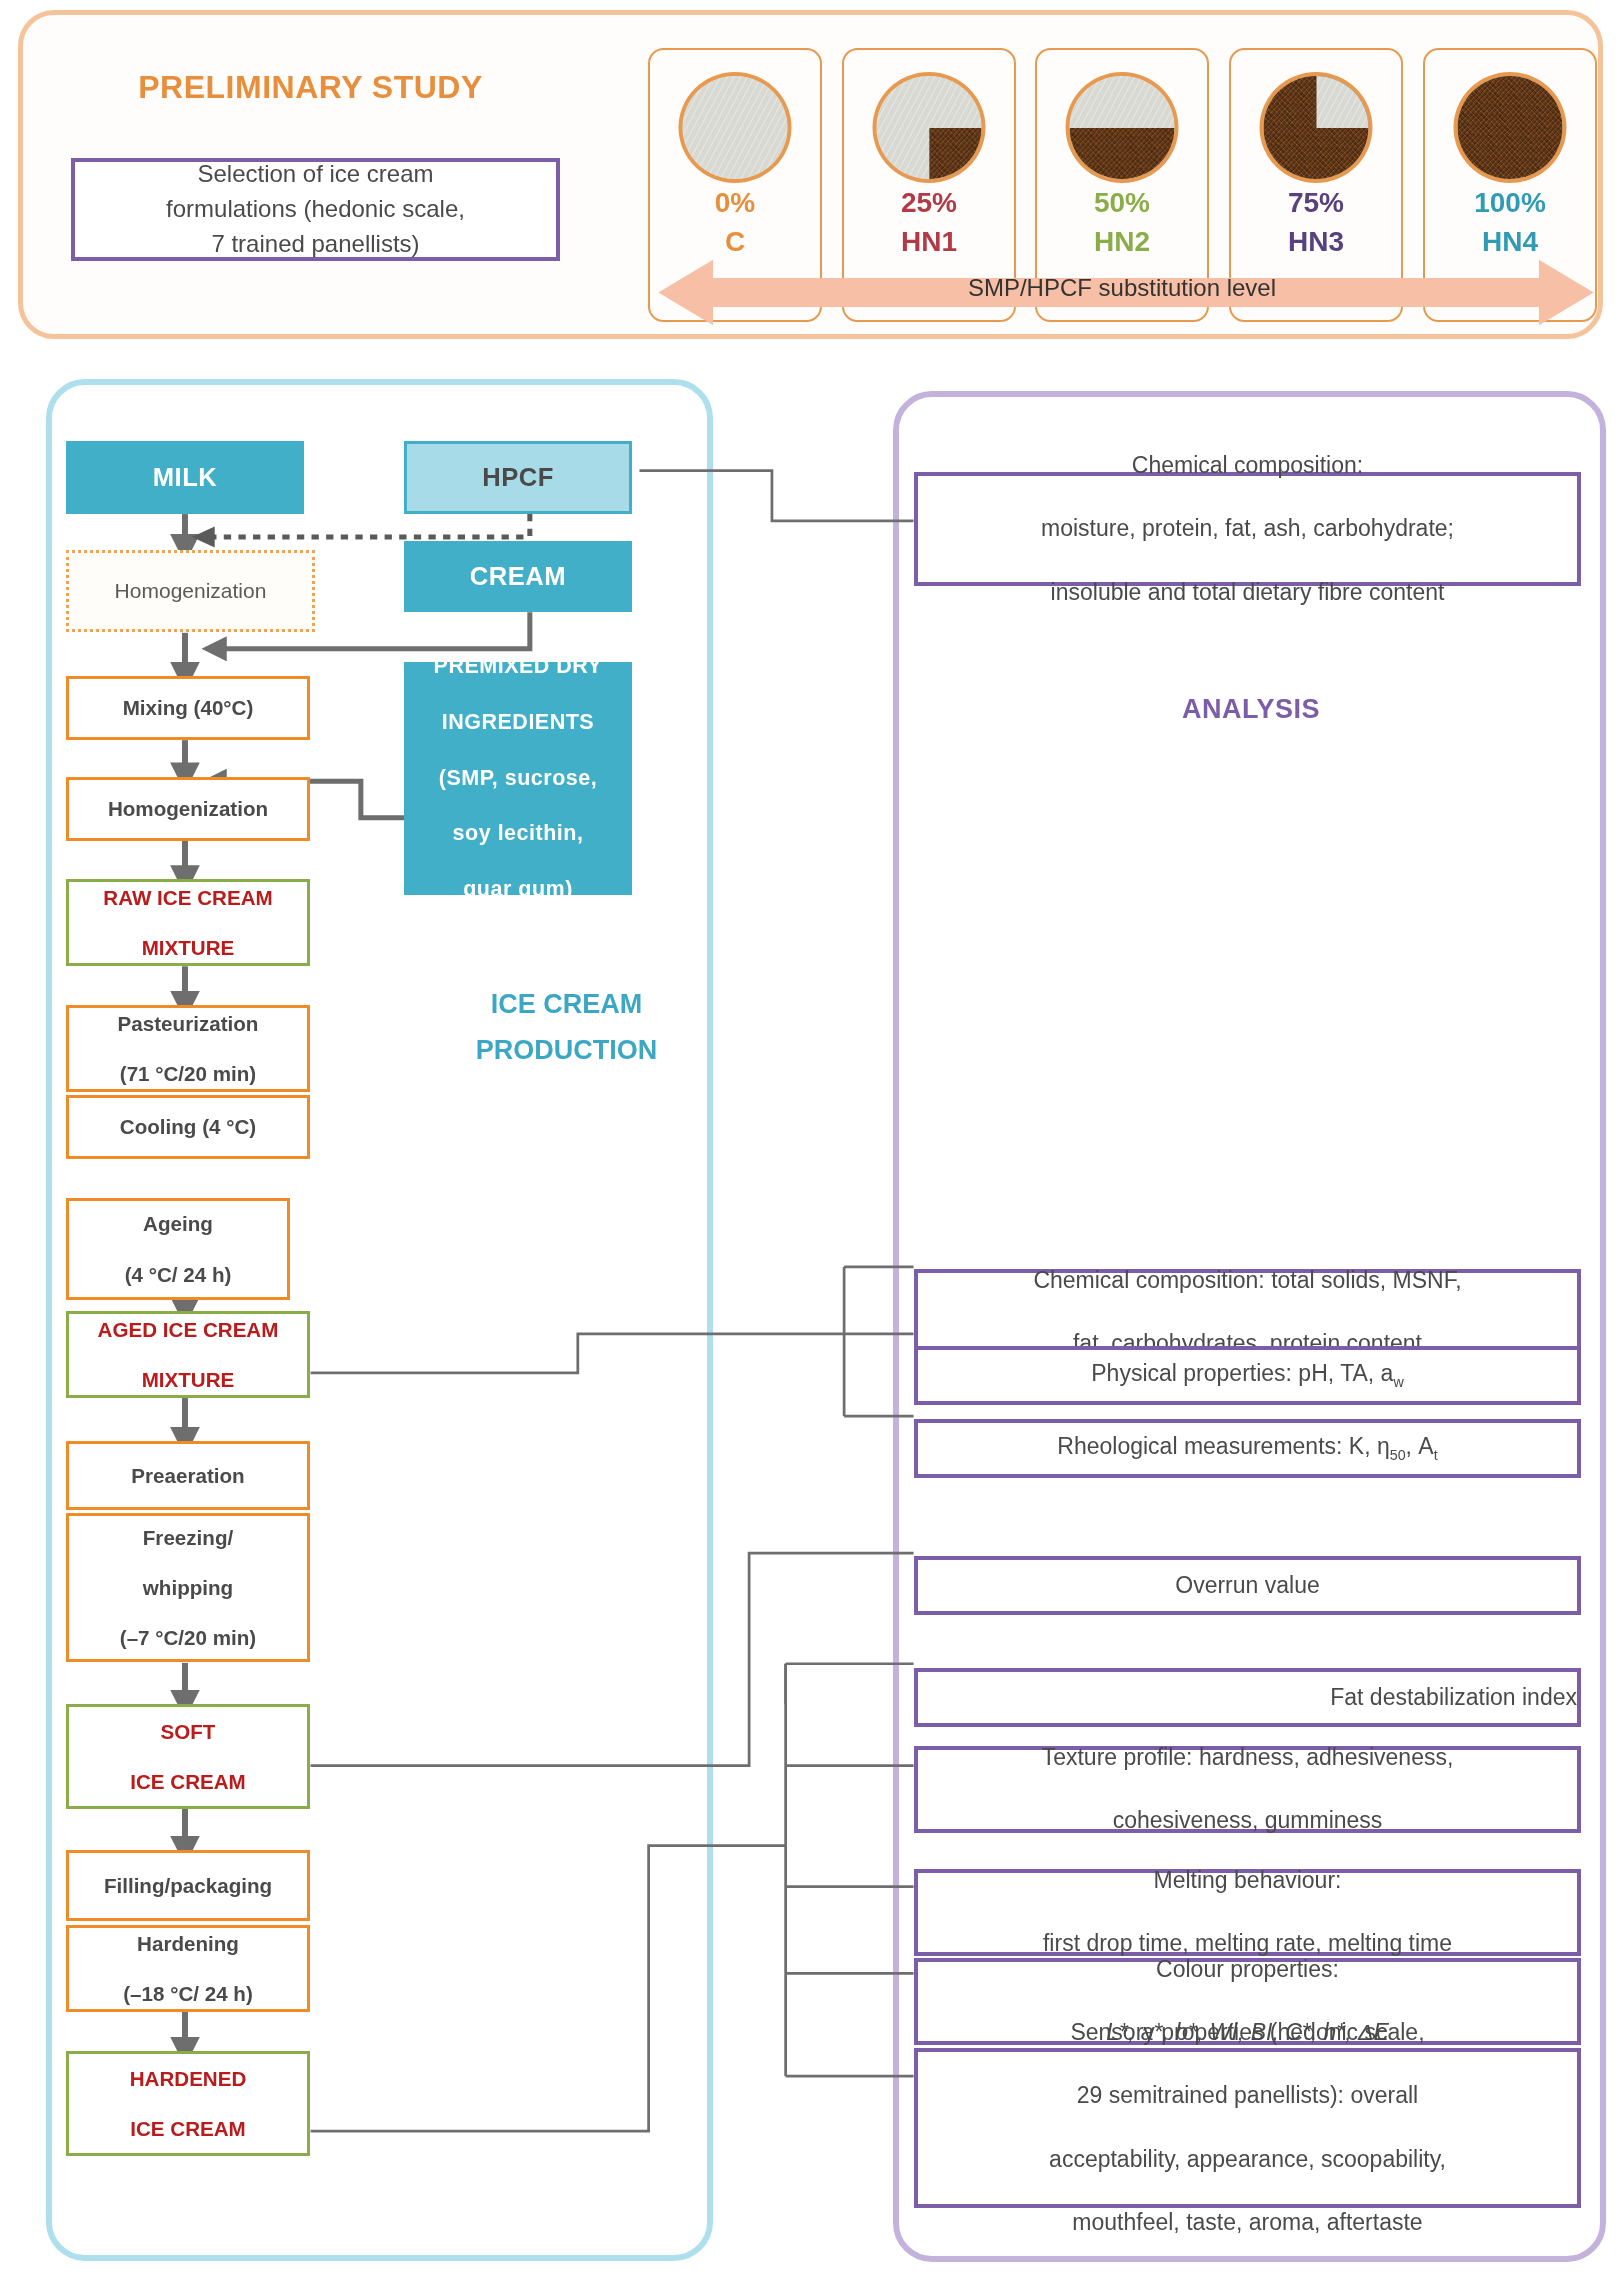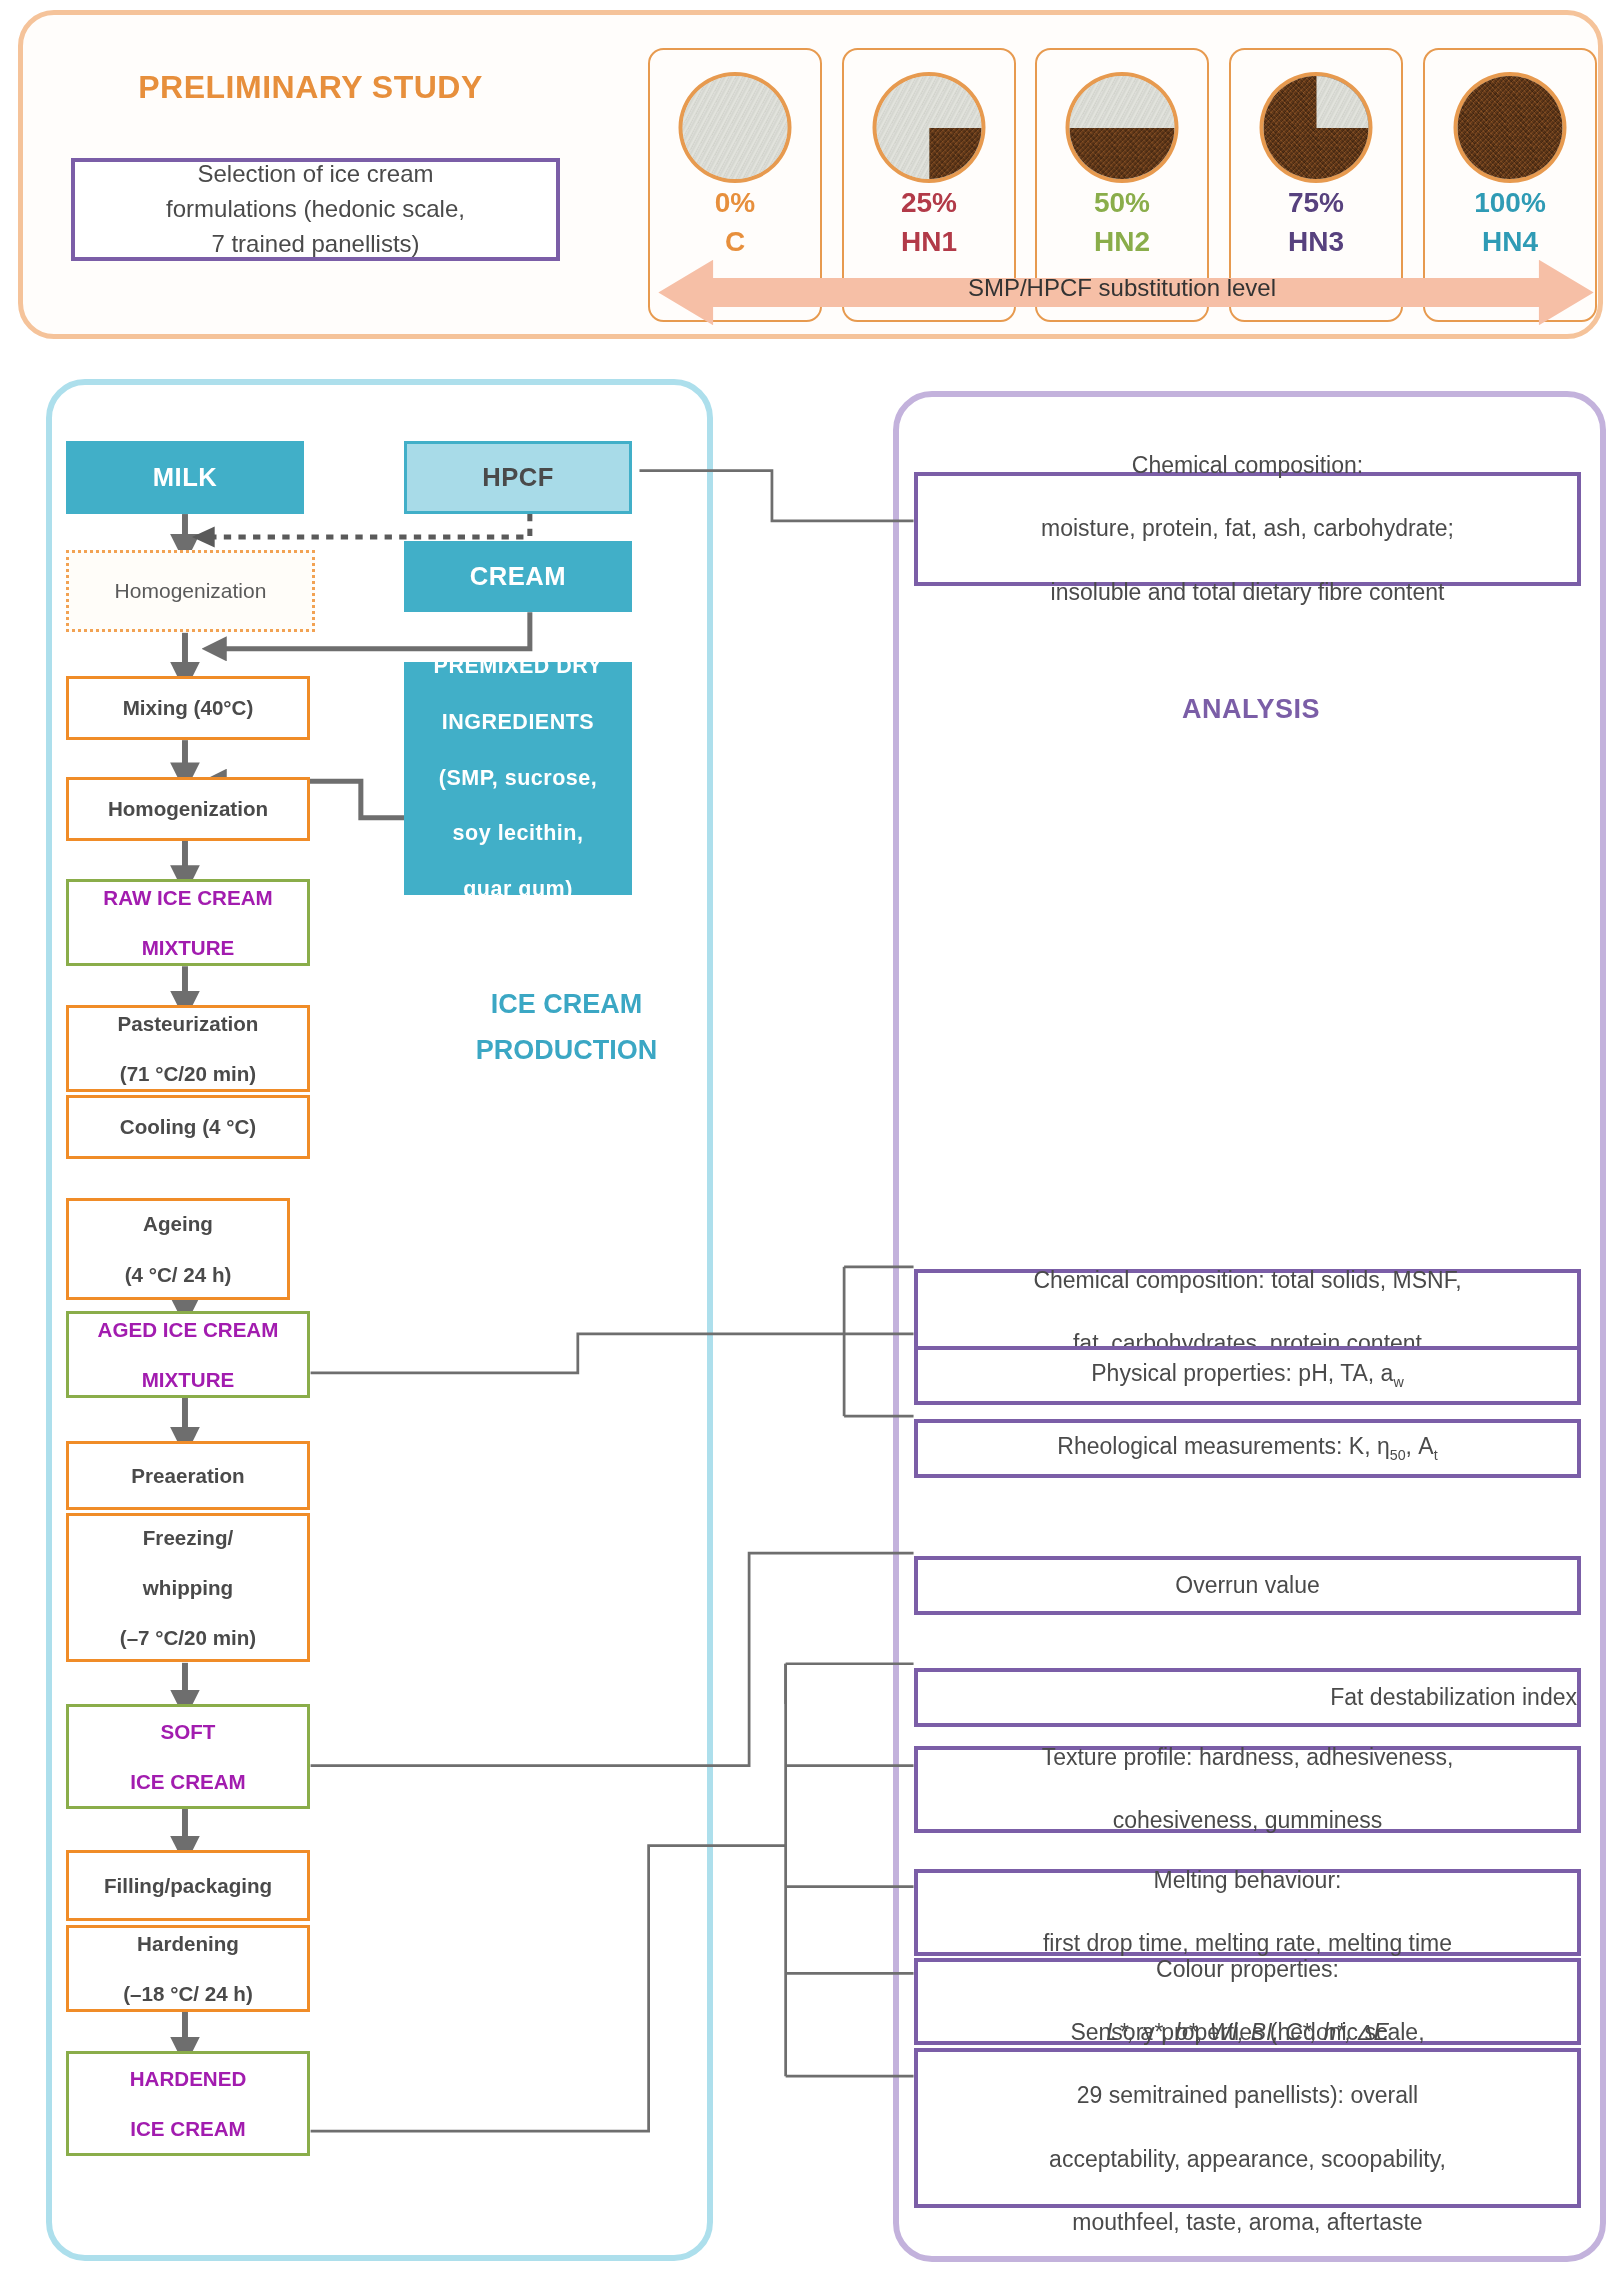--- a/index.html
+++ b/index.html
@@ -77,21 +77,21 @@
   .teal-solid span{color:#ffffff;font-weight:bold;font-size:25.6px;letter-spacing:0.5px;}
   .teal-light{background:#a8dbe8;border:3.7px solid #41afc8;}
   .teal-light span{color:#4a4a4a;font-weight:bold;font-size:25.6px;letter-spacing:0.5px;}
   .teal-ingred span{color:#ffffff;font-weight:bold;font-size:21.5px;line-height:1.3;}
 
   .orange-box{border:3.2px solid #f08c28;}
   .orange-box span{color:#4a4a4a;font-weight:bold;font-size:20.6px;}
   .orange-dashed{border:3.7px dotted #f2a253;background:#fffdf9;}
   .orange-dashed span{color:#5a5a5a;font-size:21px;}
   .green-box{border:3.2px solid #8aad4a;}
-  .green-box span{color:#a21caf;font-weight:bold;font-size:20.6px;}
+  .green-box span{color:#b91c1c;font-weight:bold;font-size:20.6px;}
 
   .prod-heading{
     left:402px;top:982px;width:329px;text-align:center;
     font-size:27px;font-weight:bold;color:#3ba7c4;line-height:1.7;
   }
   .analysis-heading{
     left:1000px;top:694px;width:502px;text-align:center;
     font-size:27px;font-weight:bold;color:#7b5ea7;letter-spacing:0.5px;
   }
 

